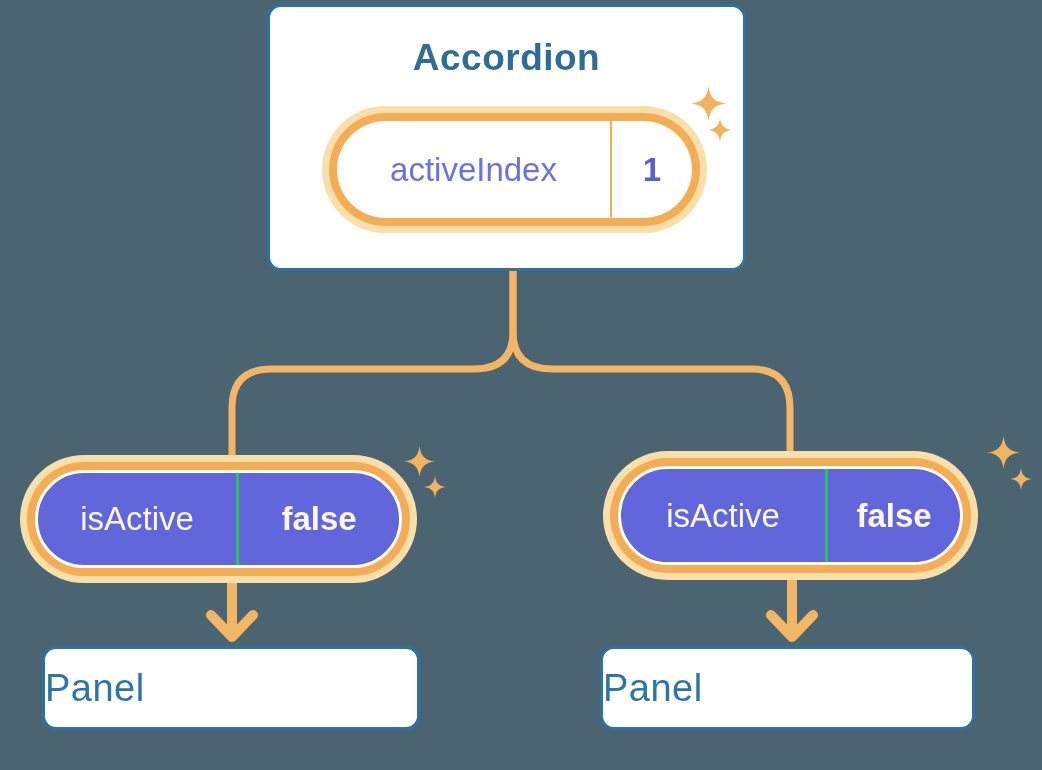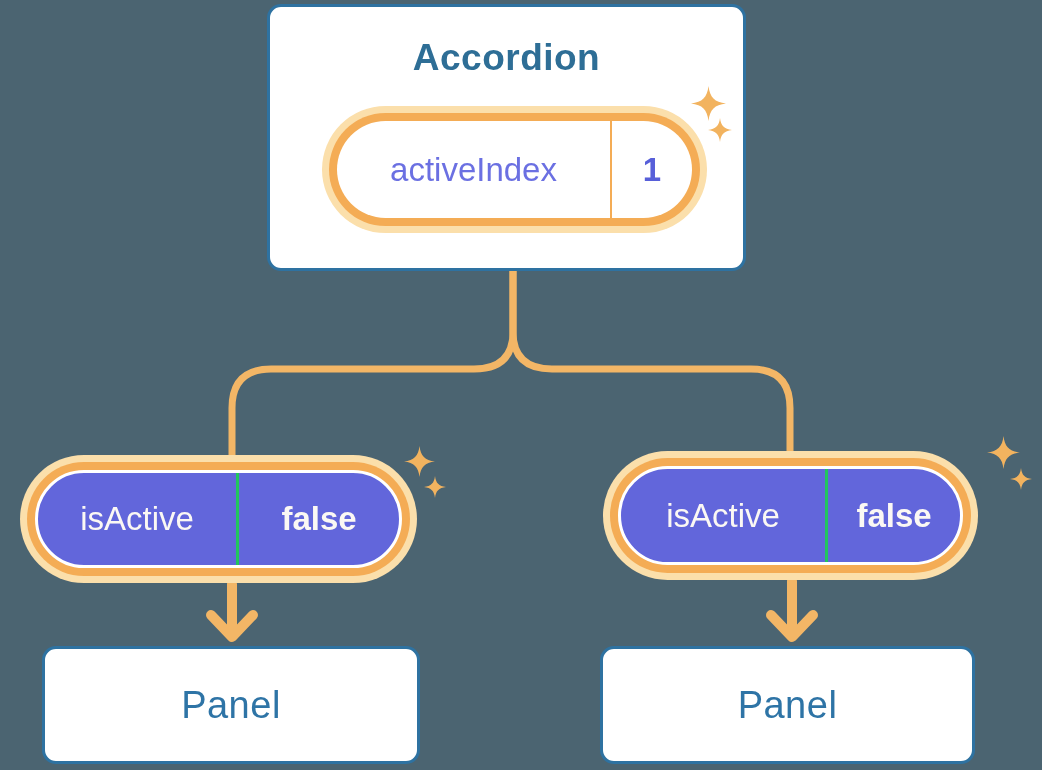--- a/index.html
+++ b/index.html
@@ -77,22 +77,22 @@
   .state-pill .pill-label{color:var(--purple-text);border-right:2px solid var(--ring-orange);}
   .state-pill .pill-value{width:80px;color:var(--value-text);font-weight:700;}
   .prop-pill .pill-label{color:var(--light-text);border-right:3px solid #22c55e;}
   .prop-pill .pill-value{color:var(--light-text);font-weight:700;}
   .prop-pill-left{left:20px;top:455px;width:397px;height:128px;}
   .prop-pill-left .pill-value{width:160px;}
   .prop-pill-right{left:603px;top:451px;width:375px;height:129px;}
   .prop-pill-right .pill-value{width:132px;}
 
   .panel-card{
-    width:378px;height:118px;
-    display:flex;align-items:center;justify-content:center;
+    width:378px;height:84px;
+    display:flex;align-items:center;
     border-radius:14px;
   }
   .panel-left{left:42px;top:646px;}
   .panel-right{left:600px;top:646px;width:375px;}
   .panel-label{
     font-size:38px;
     font-weight:500;
     color:var(--panel-text);
     letter-spacing:0.5px;
   }

